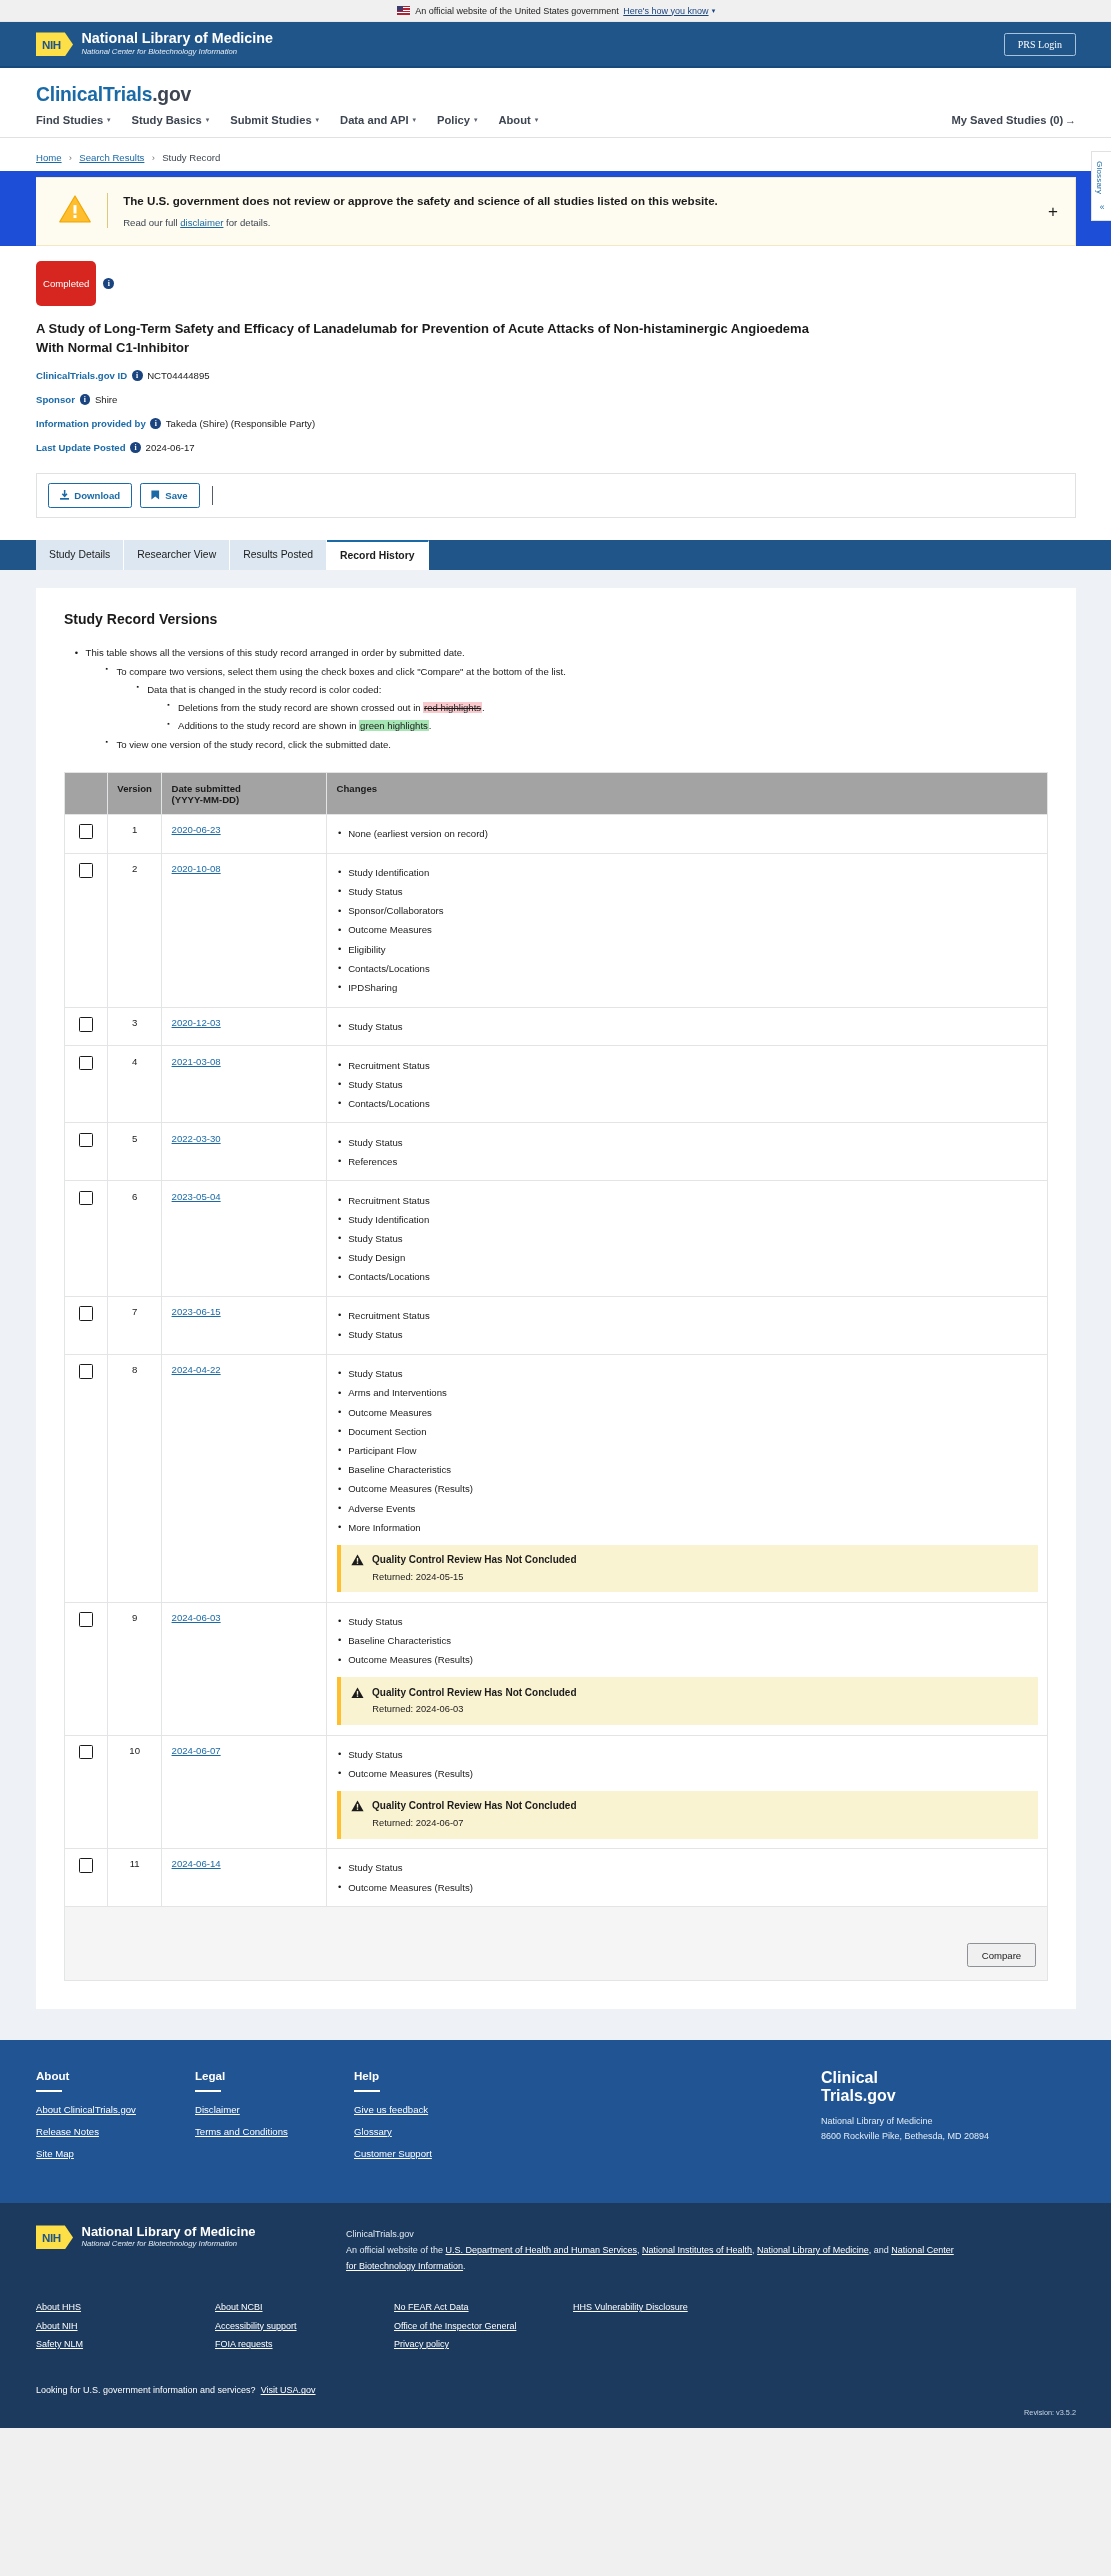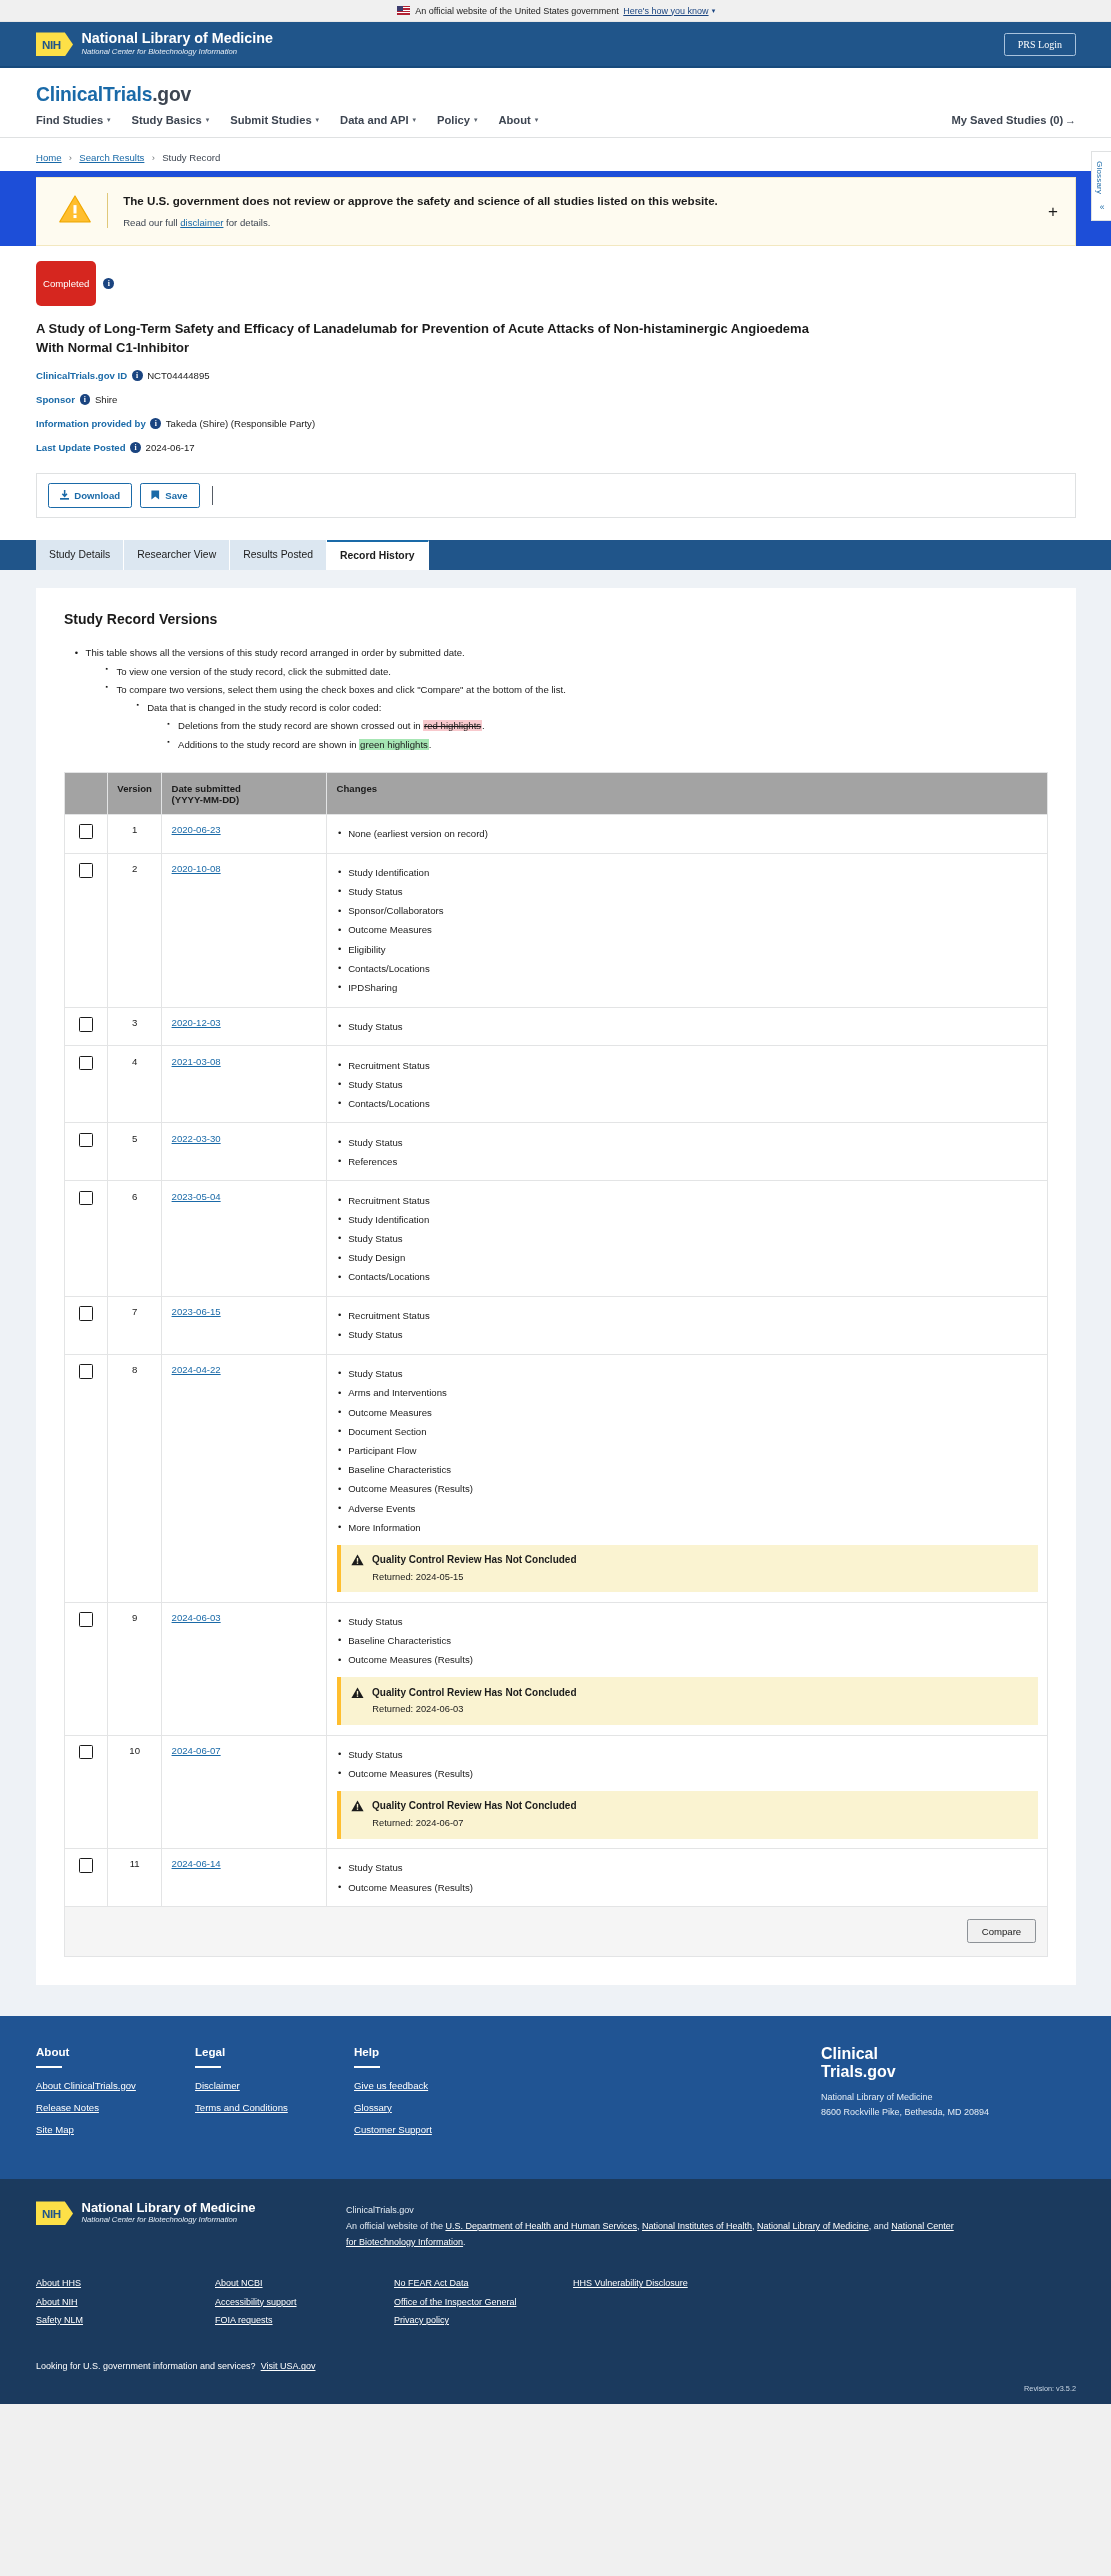--- a/index.html
+++ b/index.html
@@ -186,20 +186,21 @@
     padding: 9.3px 10.8px 10.8px 10.8px;
   }
   .qc-head { display: flex; align-items: center; gap: 7.7px; font-weight: bold; font-size: 10px; color: #1b1b1b; }
   .qc-tri { width: 13px; height: 11.6px; display: block; }
   .qc-ret { font-size: 9.3px; color: #1b1b1b; margin-top: 6.2px; margin-left: 21px; }
   .tfoot-row td { background: #f5f5f5; border: 0.8px solid #e3e4e5; padding: 12.4px 10.8px; }
   .compare-btn {
     float: right; background: #f0f0f0; border: 0.8px solid #8d9297; border-radius: 2.3px;
     font-size: 9.6px; padding: 5.4px 14px; cursor: pointer; color: #1b1b1b;
     font-family: "Liberation Sans", sans-serif;
+    margin-top: 24px;
   }
 
   
   .glossary-tab {
     position: absolute; right: 0; top: 151px; width: 21px;
     background: #fff; border: 0.8px solid #dfe1e2; border-right: none;
     padding: 9.3px 3.1px 7.7px 3.1px; text-align: center; cursor: pointer; z-index: 5;
   }
   .glossary-tab .g-text {
     writing-mode: vertical-rl; font-size: 8px; color: #1a6aa8;
@@ -383,38 +384,38 @@
   <div class="main-bg">
     <div class="panel">
       <h2>Study Record Versions</h2>
 
       <div class="bullets">
         <ul>
           <li>
             <span>This table shows all the versions of this study record arranged in order by submitted date.</span>
             <ul>
               <li>
-                <span>To view one version of the study record, click the submitted date.</span>
-              </li>
-              <li>
                 <span>To compare two versions, select them using the check boxes and click "Compare" at the bottom of the list.</span>
                 <ul>
                   <li>
                     <span>Data that is changed in the study record is color coded:</span>
                     <ul>
                       <li>
                         <span>Deletions from the study record are shown crossed out in </span><span class="hl-red">red highlights</span><span>.</span>
                       </li>
                       <li>
                         <span>Additions to the study record are shown in </span><span class="hl-green">green highlights</span><span>.</span>
                       </li>
                     </ul>
                   </li>
                 </ul>
               </li>
+              <li>
+                <span>To view one version of the study record, click the submitted date.</span>
+              </li>
             </ul>
           </li>
         </ul>
       </div>
 
       <table class="versions">
         <thead>
           <tr>
             <th class="c-check"></th>
             <th class="c-ver">Version</th>

